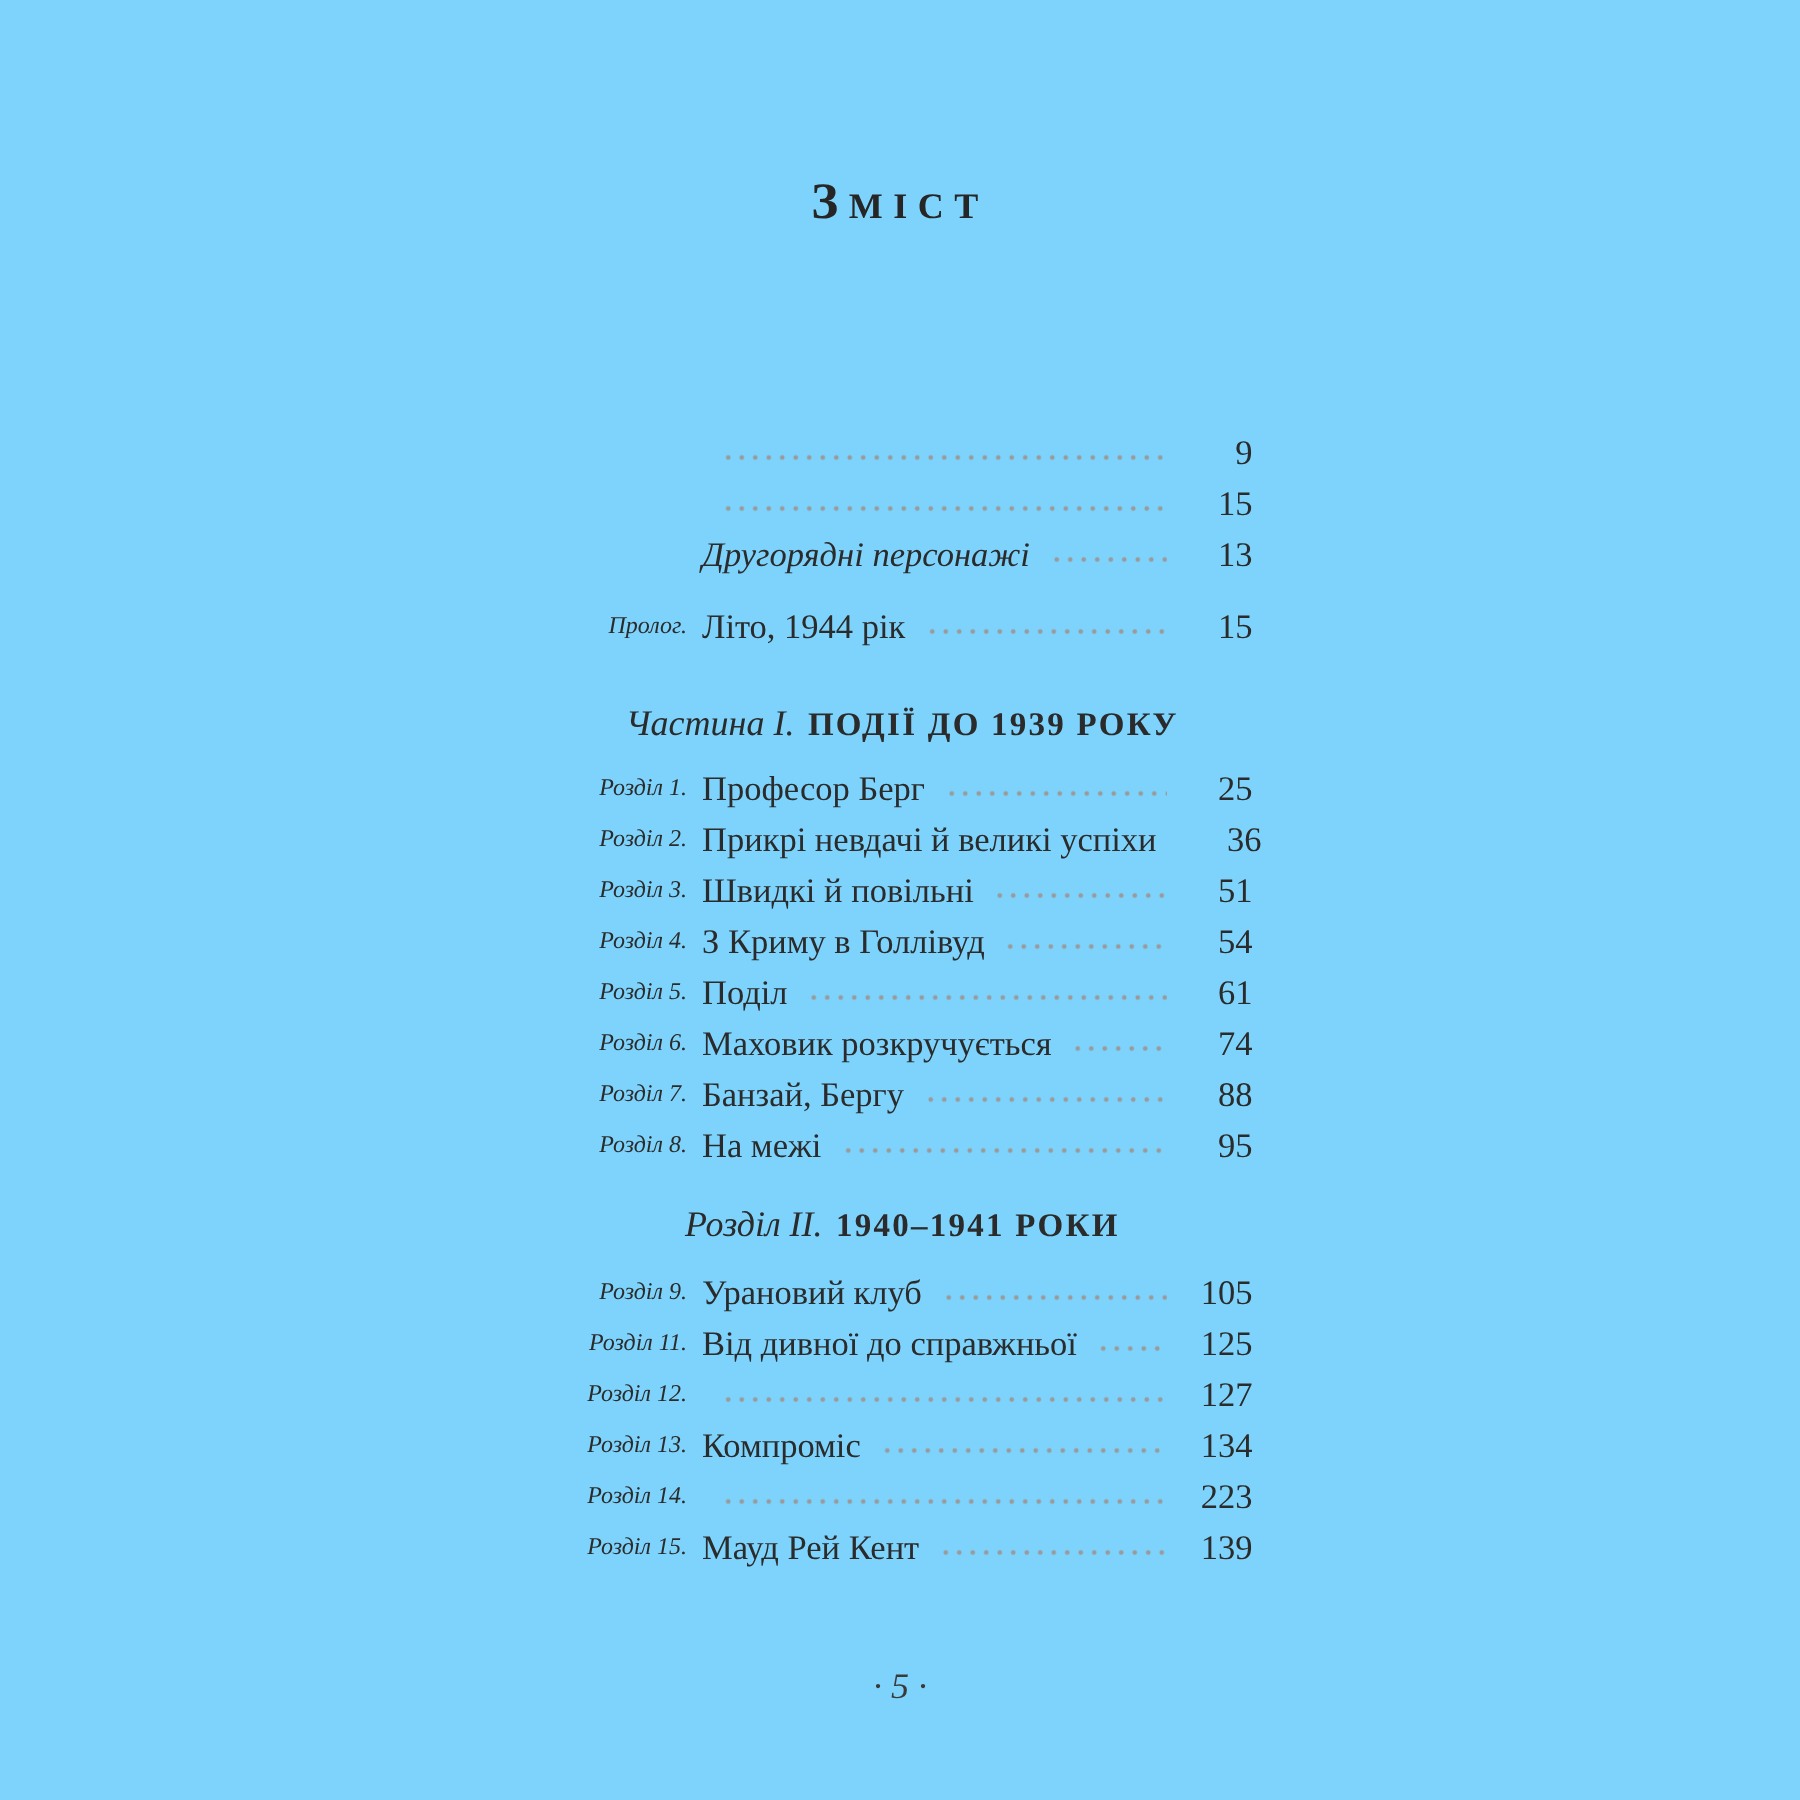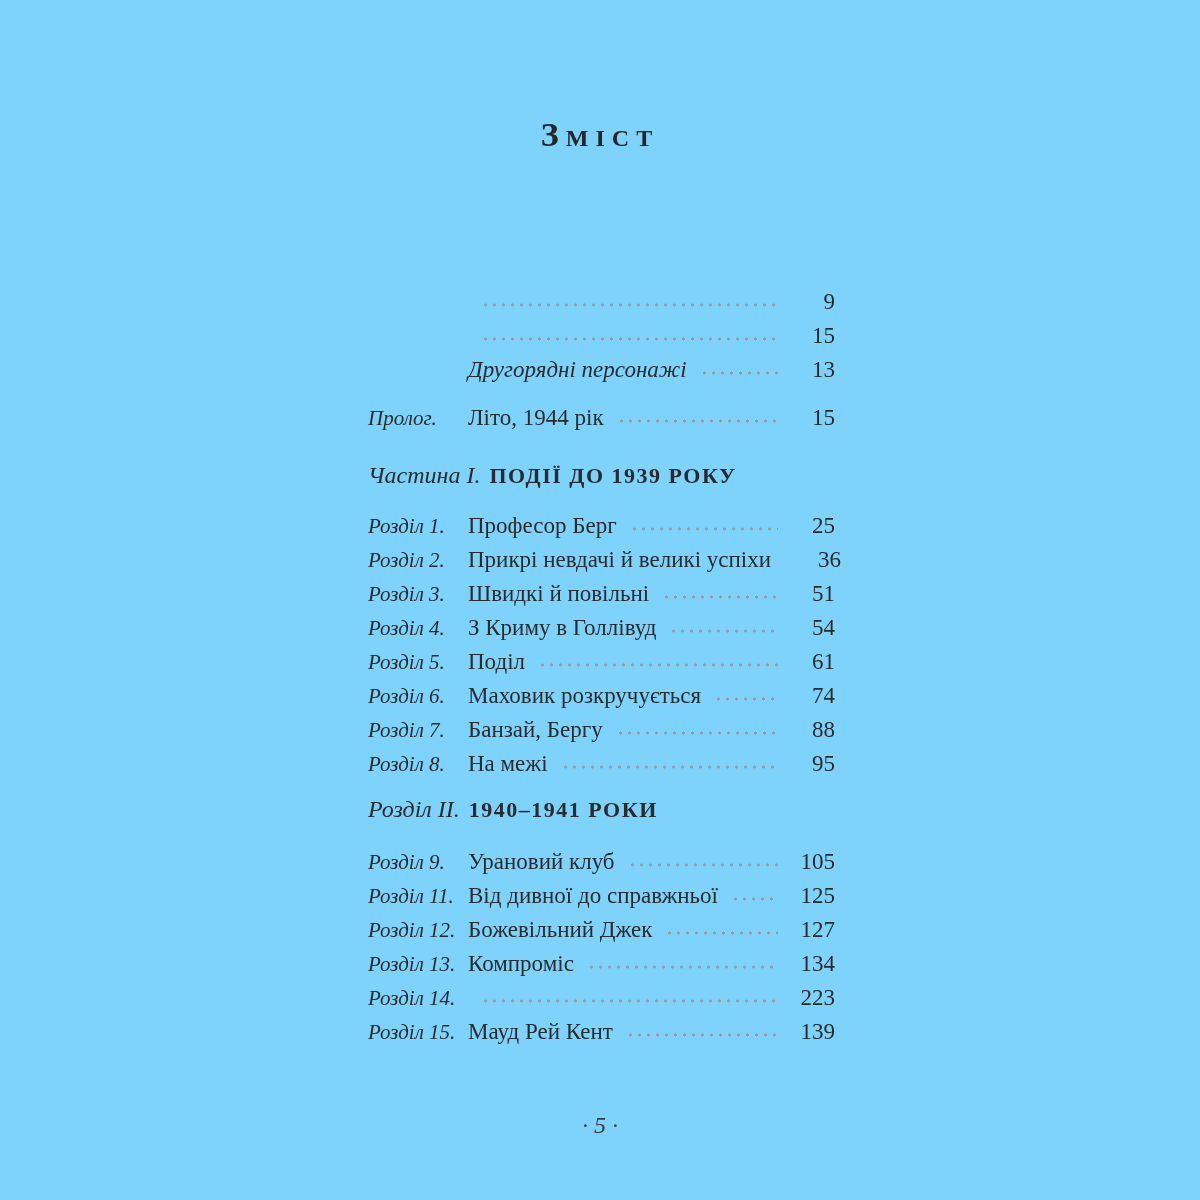--- a/index.html
+++ b/index.html
@@ -36,22 +36,23 @@
     font-size: 23px;
   }
   .row {
     display: flex;
     height: 34px;
     line-height: 34px;
   }
   .col-label {
     flex: 0 0 90px;
     margin-right: 10px;
-    font-style: italic;
-    font-size: 21px;
+    text-align: right;
+    font-style: italic;
+    font-size: 16px;
     white-space: nowrap;
   }
   .col-title {
     white-space: nowrap;
   }
   .front .col-title, .italic {
     font-style: italic;
   }
   .leader {
     flex: 1 1 auto;
@@ -59,22 +60,22 @@
     background-image: radial-gradient(circle at 4.5px 20px, #9a9a9a 1.3px, rgba(0,0,0,0) 1.8px);
     background-size: 9px 34px;
     background-repeat: repeat-x;
   }
   .col-page {
     flex: 0 0 57px;
     text-align: right;
   }
   .part-header {
     height: 40px;
-    line-height: 24px;
-    text-align: left;
+    line-height: 40px;
+    text-align: center;
     white-space: nowrap;
   }
   .part-label {
     font-style: italic;
     font-size: 24px;
     margin-right: 9px;
   }
   .part-title {
     font-weight: 700;
     font-size: 22px;
@@ -196,21 +197,20 @@
         <span class="col-page">105</span>
       </div>
       <div class="row">
         <span class="col-label">Розділ 11.</span>
         <span class="col-title">Від дивної до справжньої</span>
         <span class="leader"></span>
         <span class="col-page">125</span>
       </div>
       <div class="row">
         <span class="col-label">Розділ 12.</span>
-        <span class="col-title">Божевільний Джек</span>
         <span class="leader"></span>
         <span class="col-page">127</span>
       </div>
       <div class="row">
         <span class="col-label">Розділ 13.</span>
         <span class="col-title">Компроміс</span>
         <span class="leader"></span>
         <span class="col-page">134</span>
       </div>
       <div class="row">

